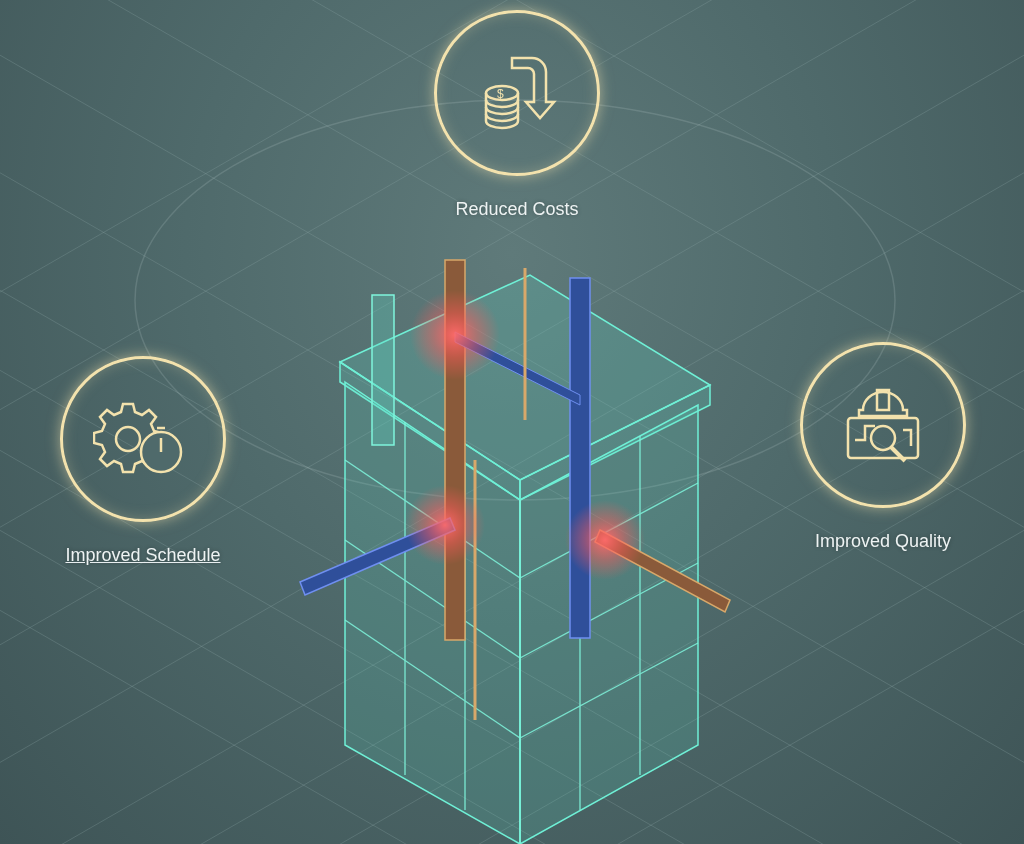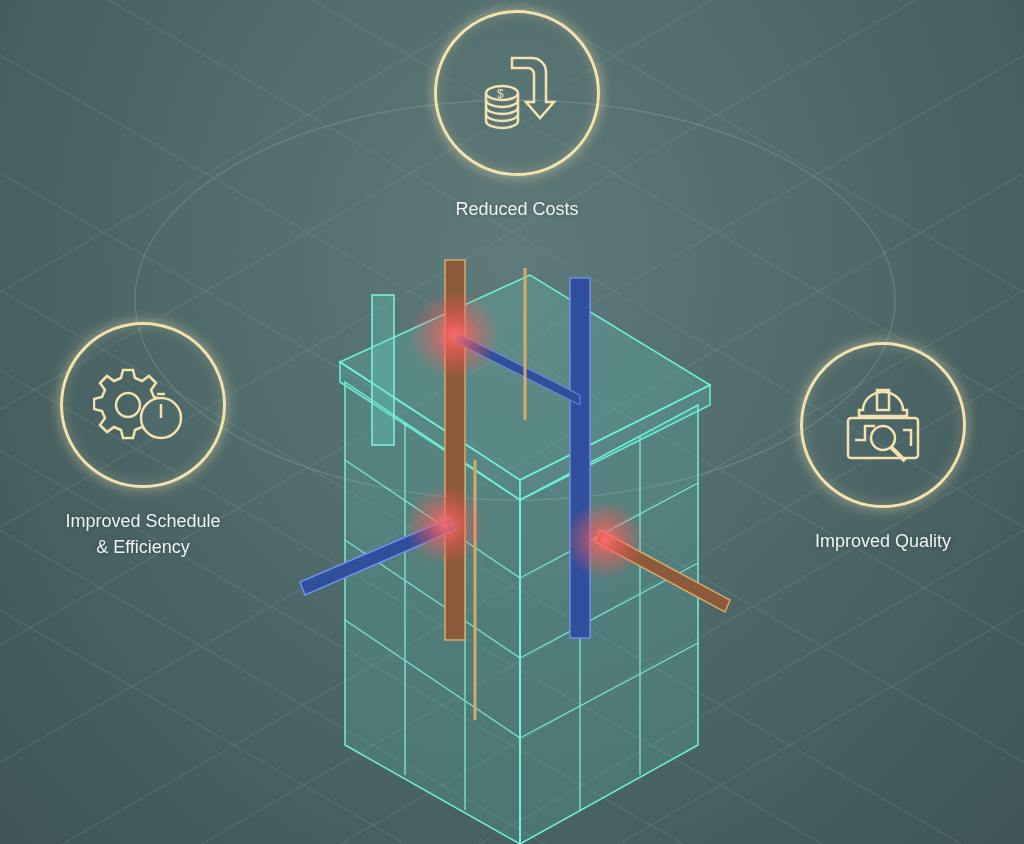--- a/index.html
+++ b/index.html
@@ -109,33 +109,32 @@
       <path d="M14 52 a16 7 0 0 0 32 0"></path>
       <path d="M14 59 a16 7 0 0 0 32 0"></path>
       <path d="M14 66 a16 7 0 0 0 32 0"></path>
       <text x="25" y="50" font-size="12" fill="#f3e2ad" stroke="none" font-family="Liberation Sans, sans-serif">$</text>
       <path d="M40 10 h20 a14 14 0 0 1 14 14 v30 h8 l-14 16 l-14 -16 h8 v-28 a6 6 0 0 0 -6 -6 h-16 z"></path>
     </svg>
   </div>
   <div class="label">Reduced Costs</div>
 </div>
 
-<div class="benefit" style="left:48px; top:322px; width:190px;">
+<div class="benefit" style="left:48px; top:356px; width:190px;text-decoration:underline;">
   <div class="ring">
     <svg width="100" height="90" viewBox="0 0 100 90" fill="none" stroke="#f3e2ad" stroke-width="2.5">
       <path d="M30 10 h10 l2 8 l7 3 l7 -5 l7 7 l-5 7 l3 7 l8 2 v10 l-8 2 l-3 7 l5 7 l-7 7 l-7 -5 l-7 3 l-2 8 h-10 l-2 -8 l-7 -3 l-7 5 l-7 -7 l5 -7 l-3 -7 l-8 -2 v-10 l8 -2 l3 -7 l-5 -7 l7 -7 l7 5 l7 -3 z"></path>
       <circle cx="35" cy="45" r="12"></circle>
       <circle cx="68" cy="58" r="20" fill="#4f6a6b"></circle>
       <line x1="68" y1="58" x2="68" y2="44"></line>
       <line x1="64" y1="34" x2="72" y2="34"></line>
     </svg>
   </div>
   <div class="label">
     <div>Improved Schedule</div>
-    <div>&amp; Efficiency</div>
   </div>
 </div>
 
 <div class="benefit" style="left:788px; top:342px; width:190px;">
   <div class="ring">
     <svg width="100" height="90" viewBox="0 0 100 90" fill="none" stroke="#f3e2ad" stroke-width="2.5">
       <path d="M30 30 a20 18 0 0 1 40 0 h4 v6 h-48 v-6 z"></path>
       <rect x="44" y="10" width="12" height="20"></rect>
       <rect x="15" y="38" width="70" height="40" rx="3"></rect>
       <path d="M22 60 h10 v-14 h10"></path>

